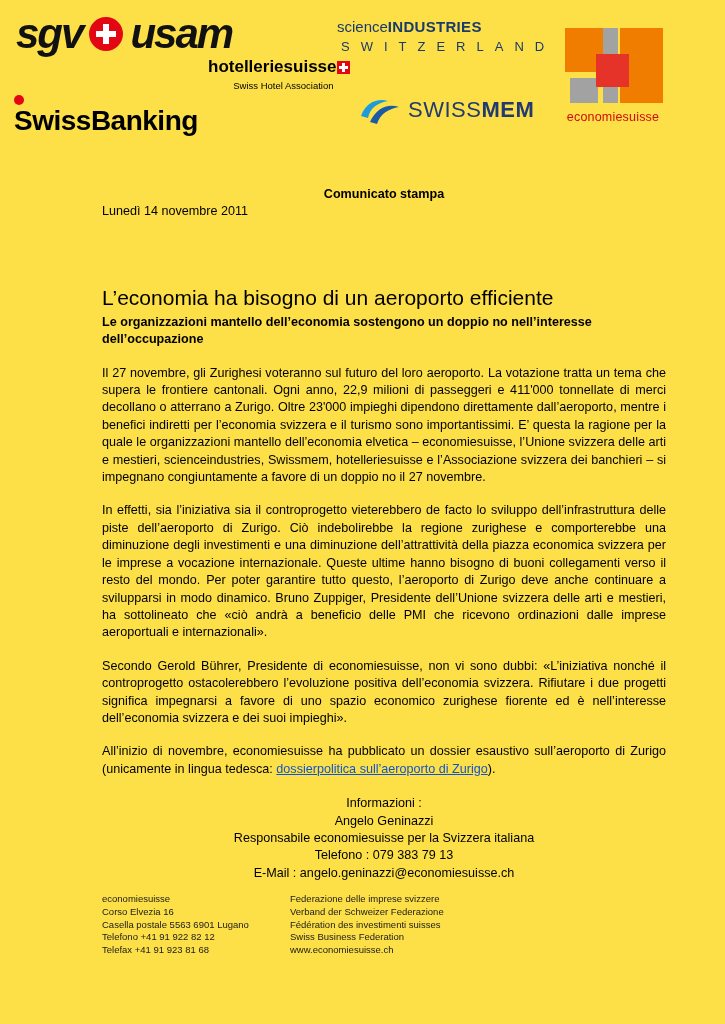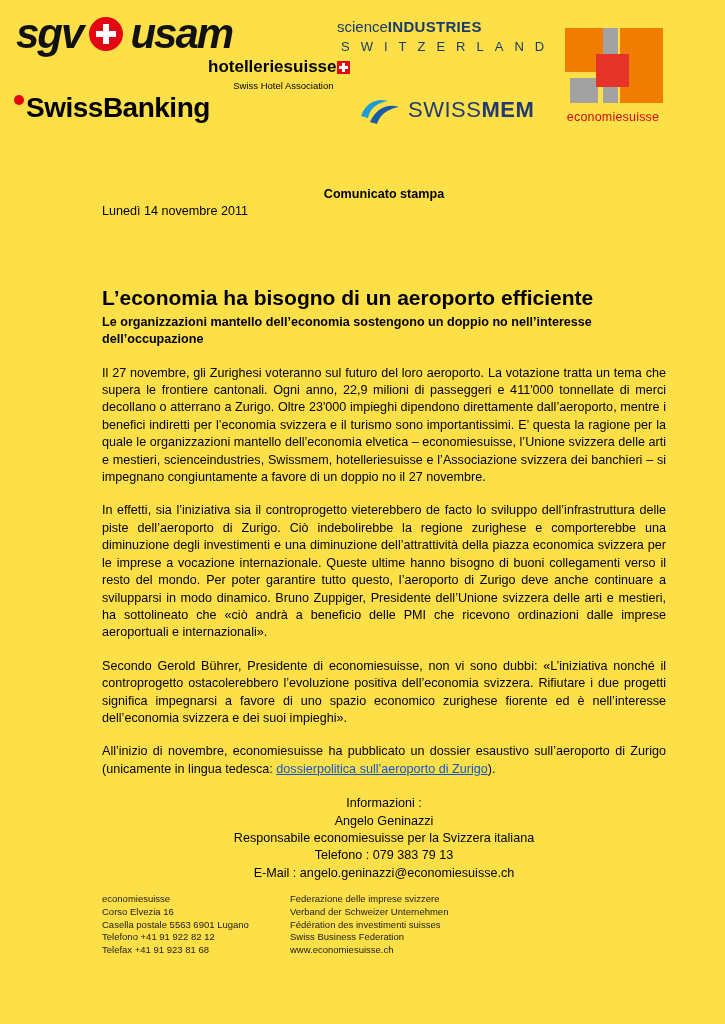--- a/index.html
+++ b/index.html
@@ -18,21 +18,21 @@
   .logo-sgv {
     position: absolute; left: 16px; top: 10px;
     display: flex; align-items: center; gap: 3px;
     font-style: italic; font-weight: 700; font-size: 42px; letter-spacing: -2px; color: #111;
   }
   .sgv-circle { margin: 0 3px; display: block; }
 
   .logo-swissbanking {
     position: absolute; left: 14px; top: 92px;
     display: flex; align-items: flex-start;
-    font-weight: 700; font-size: 28px; letter-spacing: -0.5px; color: #000;
+    font-weight: 700; font-size: 28px; letter-spacing: -0.5px; color: #000; flex-direction: column;
   }
   .sb-dot { width: 10px; height: 10px; background: #e30613; border-radius: 50%; margin: 3px 2px 0 0; flex: 0 0 auto; }
 
   .logo-hotellerie { position: absolute; left: 208px; top: 57px; }
   .hs-word { display: flex; align-items: center; font-weight: 700; font-size: 17px; color: #000; }
   .hs-sub { font-size: 9.5px; color: #000; text-align: right; margin-top: 3px; padding-right: 16px; }
 
   .logo-scienceind { position: absolute; left: 337px; top: 18px; color: #1a3a6b; }
   .si-line1 { font-size: 15px; }
   .si-w1 { font-weight: 400; }
@@ -53,21 +53,21 @@
   .es-gray-c   { left: 7px;  top: 50px; width: 28px; height: 25px; background: #a3a2a2; }
   .es-label { margin-top: 7px; text-align: center; color: #d20a10; font-size: 12.5px; letter-spacing: 0.2px; }
 
   
   .content {
     position: absolute; left: 102px; top: 150px; width: 564px;
     font-size: 12.6px; line-height: 17.4px; color: #000;
   }
   .kicker { font-weight: 700; margin-top: 36px; text-align: center; }
   .date { }
-  .doc-title { font-size: 21px; line-height: 25px; font-weight: 700; margin: 64px 0 0 0; color: #000; }
+  .doc-title { font-size: 21px; line-height: 25px; font-weight: 400; margin: 64px 0 0 0; color: #000; }
   .doc-subtitle { font-weight: 700; margin-top: 4px; }
   .body-p { text-align: justify; margin: 16px 0 0 0; }
   .doc-link { color: #1155cc; text-decoration: underline; cursor: pointer; }
   .contact { margin-top: 17px; text-align: center; }
 
   
   .footer {
     position: absolute; left: 102px; top: 893px;
     display: flex; font-size: 9.5px; line-height: 12.8px; color: #1a1a1a;
   }
@@ -159,20 +159,20 @@
   <footer class="footer">
     <div class="f-left">
       <div>economiesuisse</div>
       <div>Corso Elvezia 16</div>
       <div>Casella postale 5563 6901 Lugano</div>
       <div>Telefono +41 91 922 82 12</div>
       <div>Telefax +41 91 923 81 68</div>
     </div>
     <div class="f-right">
       <div>Federazione delle imprese svizzere</div>
-      <div>Verband der Schweizer Unternehmen</div>
+      <div>Verband der Schweizer Federazione</div>
       <div>Fédération des investimenti suisses</div>
       <div>Swiss Business Federation</div>
       <div>www.economiesuisse.ch</div>
     </div>
   </footer>
 
 </div>
 
 </body></html>

